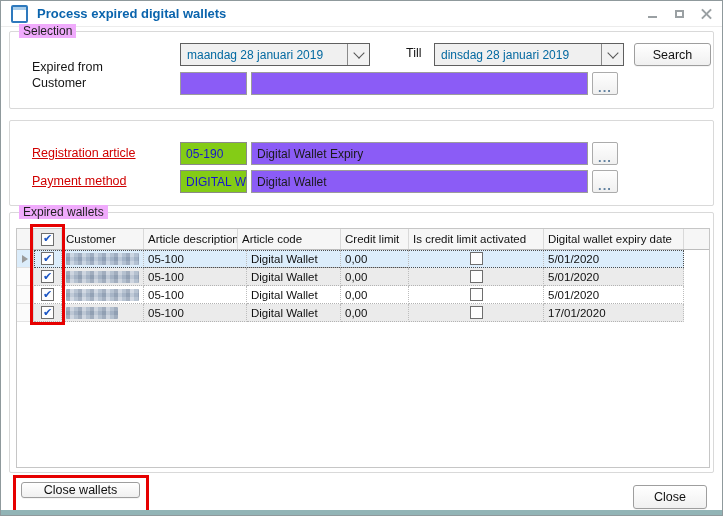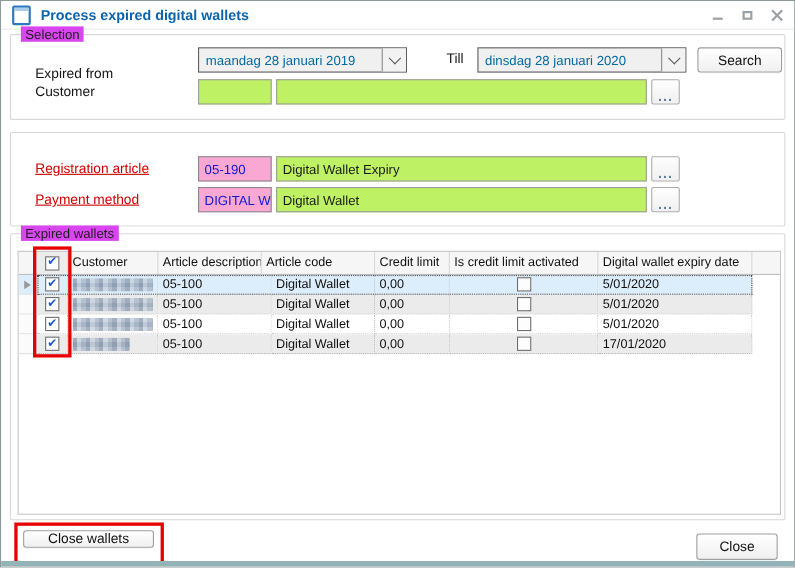--- a/index.html
+++ b/index.html
@@ -20,36 +20,36 @@
   .wc{width:12px;height:12px;display:flex;align-items:center;justify-content:center;cursor:default;}
   .min-glyph{width:9px;height:2px;background:#9aa0a3;margin-top:6px;}
   .max-glyph{width:9px;height:8px;border:2px solid #9aa0a3;box-sizing:border-box;}
   .x-glyph{position:relative;width:11px;height:11px;}
   .x-glyph::before,.x-glyph::after{content:"";position:absolute;left:-1px;top:4.5px;width:13px;height:2px;background:#9aa0a3;}
   .x-glyph::before{transform:rotate(45deg);}
   .x-glyph::after{transform:rotate(-45deg);}
 
   
   .groupbox{position:absolute;border:1px solid #d9d9d9;border-radius:2px;background:#fff;box-sizing:border-box;}
-  .legend{position:absolute;top:-8px;left:9px;background:#d946ef;padding:0 4px;font-size:12px;color:#1d1d1d;white-space:nowrap;}
+  .legend{position:absolute;top:-8px;left:9px;background:#f0abfc;padding:0 4px;font-size:12px;color:#1d1d1d;white-space:nowrap;}
   .g-selection{left:8px;top:30px;width:705px;height:78px;}
   .g-close{left:8px;top:119px;width:705px;height:86px;}
   .g-wallets{left:8px;top:211px;width:705px;height:261px;}
 
   .form-label{position:absolute;font-size:12.5px;color:#151515;white-space:nowrap;}
   .red-link{position:absolute;font-size:12.5px;color:#d00000;text-decoration:underline;white-space:nowrap;cursor:pointer;}
 
   .combo{position:absolute;height:23px;background:#f0f0f0;border:1px solid #5f5f5f;display:flex;align-items:stretch;box-sizing:border-box;}
   .combo .val{flex:1;display:flex;align-items:center;padding:0 6px;font-size:12px;color:#0369a1;white-space:nowrap;overflow:hidden;}
   .combo .dd{width:21px;border-left:1px solid #8a8a8a;display:flex;align-items:center;justify-content:center;background:#f2f2f2;cursor:pointer;}
   .chev{width:7px;height:7px;border-right:1.5px solid #555;border-bottom:1.5px solid #555;transform:rotate(45deg);margin-top:-3px;}
 
-  .textfield{position:absolute;height:23px;box-sizing:border-box;border:1px solid #9c9c9c;background:#bef264;
+  .textfield{position:absolute;height:23px;box-sizing:border-box;border:1px solid #9c9c9c;background:#8b5cf6;
     font-size:12px;display:flex;align-items:center;padding:0 5px;white-space:nowrap;overflow:hidden;}
-  .codefield{background:#f9a8d4;color:#1616cf;border:1px solid #8a8a8a;}
+  .codefield{background:#84cc16;color:#1616cf;border:1px solid #8a8a8a;}
   .browse{position:absolute;width:26px;height:23px;box-sizing:border-box;border:1px solid #ababab;border-radius:2px;
     background:linear-gradient(#fefefe,#f0f0f0);color:#5f7f9e;font-size:13px;font-weight:700;letter-spacing:1px;
     display:flex;align-items:flex-end;justify-content:center;padding-bottom:6px;cursor:pointer;line-height:0;}
 
   .btn{position:absolute;box-sizing:border-box;border:1px solid #9e9e9e;border-radius:3px;
     background:linear-gradient(#ffffff,#f0f0f0);font-size:12.5px;color:#111;
     display:flex;align-items:center;justify-content:center;cursor:pointer;box-shadow:0 1px 0 rgba(0,0,0,.04);}
   .btn-search{left:624px;top:11px;width:77px;height:23px;}
   .btn-close-wallets{left:20px;top:481px;width:119px;height:16px;}
   .btn-close{left:632px;top:484px;width:74px;height:24px;}
@@ -120,21 +120,21 @@
     <span class="form-label" style="left:22px;top:28px;">Expired from</span>
     <div class="combo" style="left:170px;top:11px;width:190px;">
       <span class="val">maandag 28 januari 2019</span>
       <span class="dd">
           <span class="chev"></span>
         </span>
     </div>
 
     <span class="form-label" style="left:396px;top:14px;">Till</span>
     <div class="combo" style="left:424px;top:11px;width:190px;">
-      <span class="val">dinsdag 28 januari 2020</span>
+      <span class="val">dinsdag 28 januari 2019</span>
       <span class="dd">
           <span class="chev"></span>
         </span>
     </div>
 
     <div class="btn btn-search" style="position:absolute;">
       <span>Search</span>
     </div>
 
     <span class="form-label" style="left:22px;top:44px;">Customer</span>

